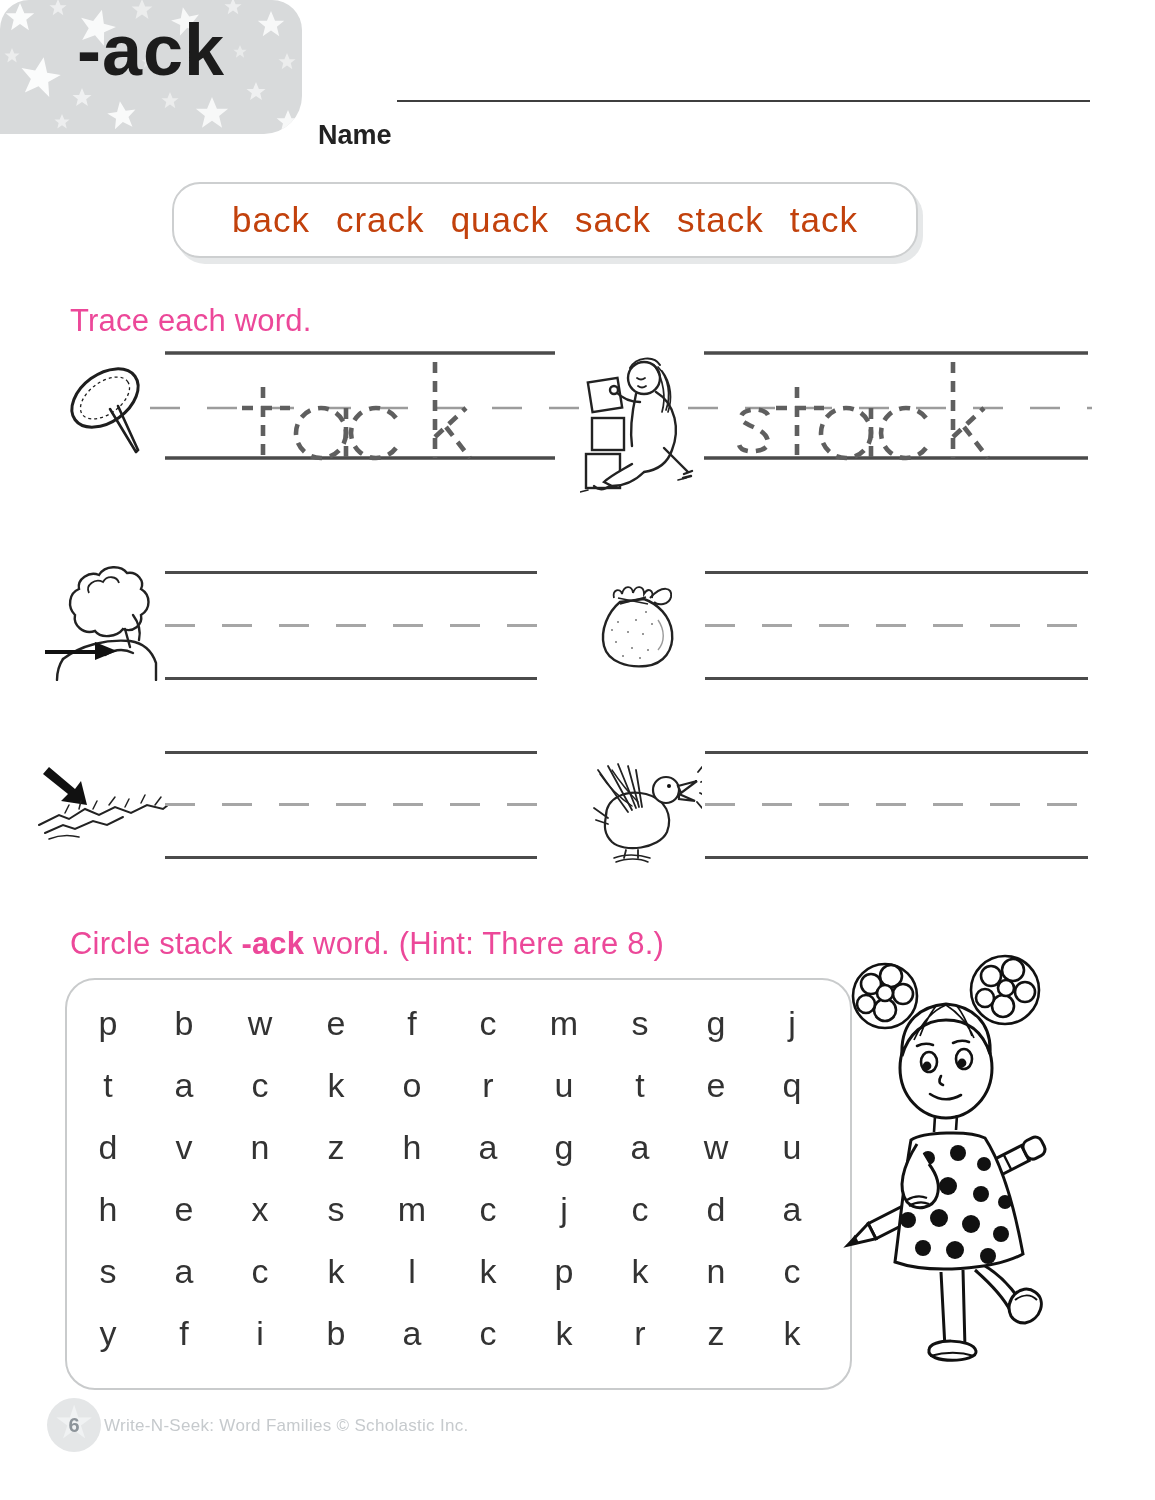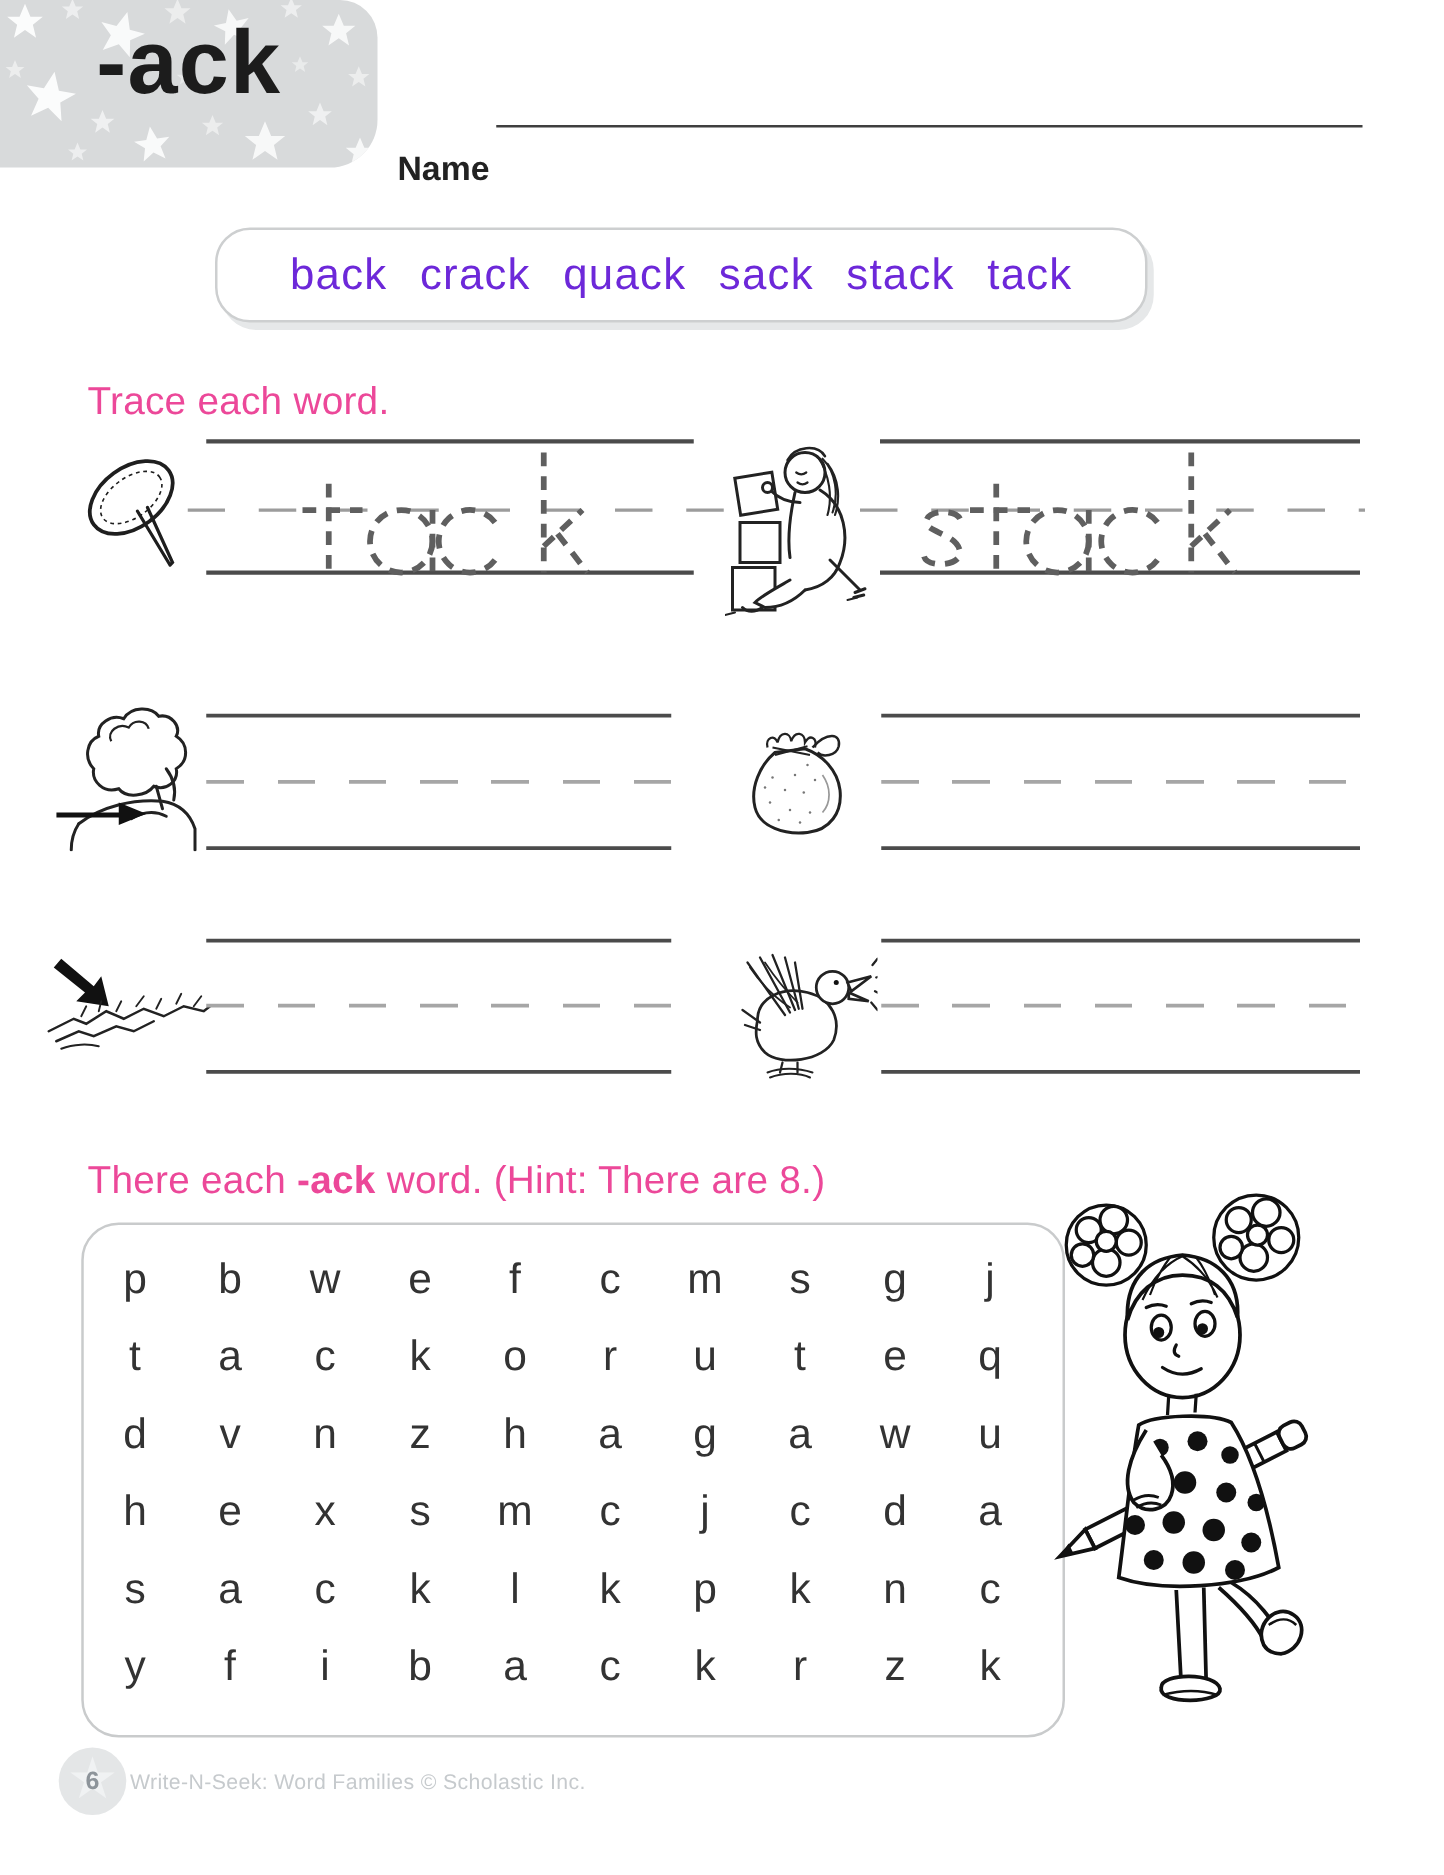--- a/index.html
+++ b/index.html
@@ -1,31 +1,31 @@
 <!DOCTYPE html>
 <html><head>
 <meta charset="utf-8">
 <style>
   html,body{margin:0;padding:0;background:#fff;}
   .page{position:relative;width:1155px;height:1500px;background:#ffffff;
-        font-family:"Liberation Sans",sans-serif;overflow:hidden;color:#1d1d1d;}
+        font-family:"Liberation Sans",sans-serif;overflow:hidden;color:#1d1d1d;border-radius:29px;}
   
   .hdr-box{position:absolute;left:0;top:0;width:302px;height:134px;background:#d8dadb;
            border-radius:0 30px 38px 0;overflow:hidden;}
   .hdr-title{position:absolute;left:0;top:14px;width:100%;text-align:center;
              font-size:72px;font-weight:700;letter-spacing:1px;color:#1c1c1c;line-height:1;}
   .stars{position:absolute;left:0;top:0;}
   .name-row{position:absolute;left:318px;top:72px;margin-top:48px;}
   .name-label{font-size:27px;font-weight:600;color:#222;}
   .name-line{position:absolute;left:397px;top:100px;width:693px;height:2px;background:#3f3f3f;}
   
   .word-box{position:absolute;left:172px;top:182px;width:746px;height:76px;background:#fff;
             border:2px solid #cdcfd0;border-radius:28px;box-shadow:5px 6px 0 #e6e8e9;
             display:flex;align-items:center;justify-content:space-between;padding:0 58px;box-sizing:border-box;}
-  .word-box span{font-size:35px;color:#6d28d9;letter-spacing:1px;}
+  .word-box span{font-size:35px;color:#c2410c;letter-spacing:1px;}
   
   .heading{position:absolute;left:70px;font-size:31px;font-weight:500;color:#ec4899;letter-spacing:.2px;}
   .h-trace{top:303px;} .h-write{top:520px;} .h-circle{top:926px;}
   .h-circle b{font-weight:700;}
   
   .sline{position:absolute;height:3px;background:#4b4b4b;}
   .dline{position:absolute;height:3px;
          background-image:repeating-linear-gradient(to right,#a6a6a6 0,#a6a6a6 30px,transparent 30px,transparent 57px);}
   .icon{position:absolute;}
   .sr{position:absolute;width:1px;height:1px;overflow:hidden;clip-path:inset(50%);}
@@ -242,21 +242,21 @@
       <path d="M38,102 C48,98 62,98 74,102 M40,106 C50,102 64,102 72,106" stroke-width="1.6"></path>
     </g>
   </svg>
 
   <div>
     <div class="sline" style="left:705px;top:751px;width:383px"></div>
     <div class="dline" style="left:705px;top:803px;width:383px"></div>
     <div class="sline" style="left:705px;top:856px;width:383px"></div>
   </div>
 
-  <div class="heading h-circle"><span>There each </span><b>-ack</b><span> word. (Hint: There are 8.)</span></div>
+  <div class="heading h-circle"><span>Circle stack </span><b>-ack</b><span> word. (Hint: There are 8.)</span></div>
 
   <div class="ws-box"></div>
   <div class="ws-grid">
       <span class="ws-cell">p</span>
       <span class="ws-cell">b</span>
       <span class="ws-cell">w</span>
       <span class="ws-cell">e</span>
       <span class="ws-cell">f</span>
       <span class="ws-cell">c</span>
       <span class="ws-cell">m</span>

